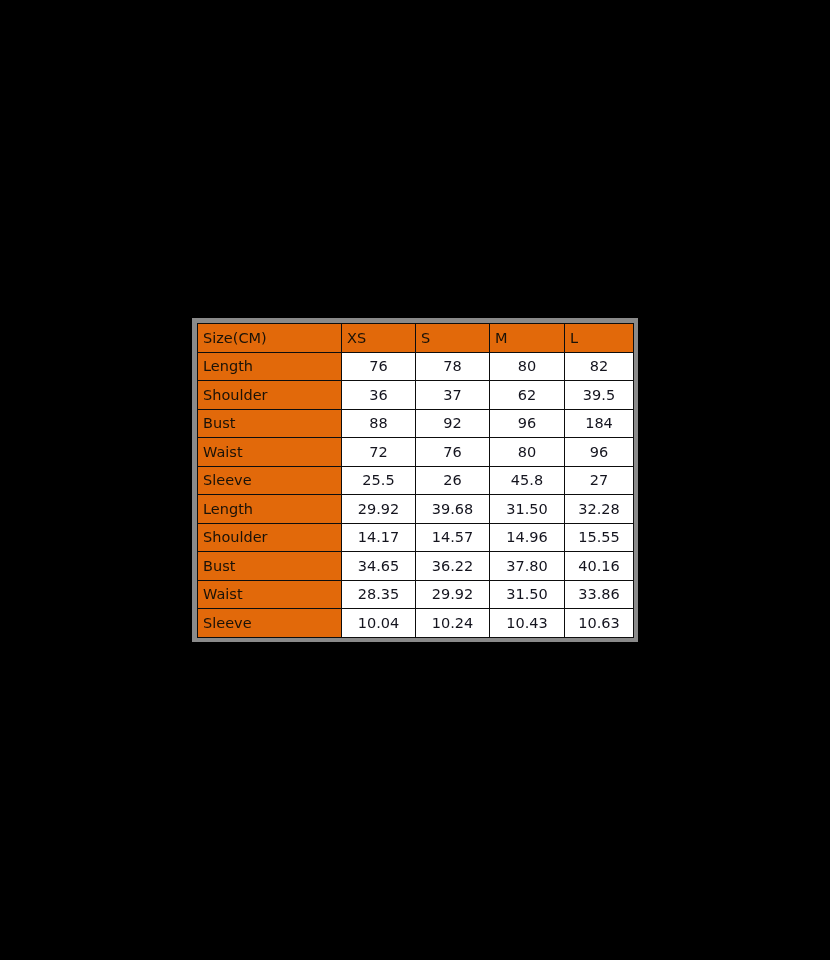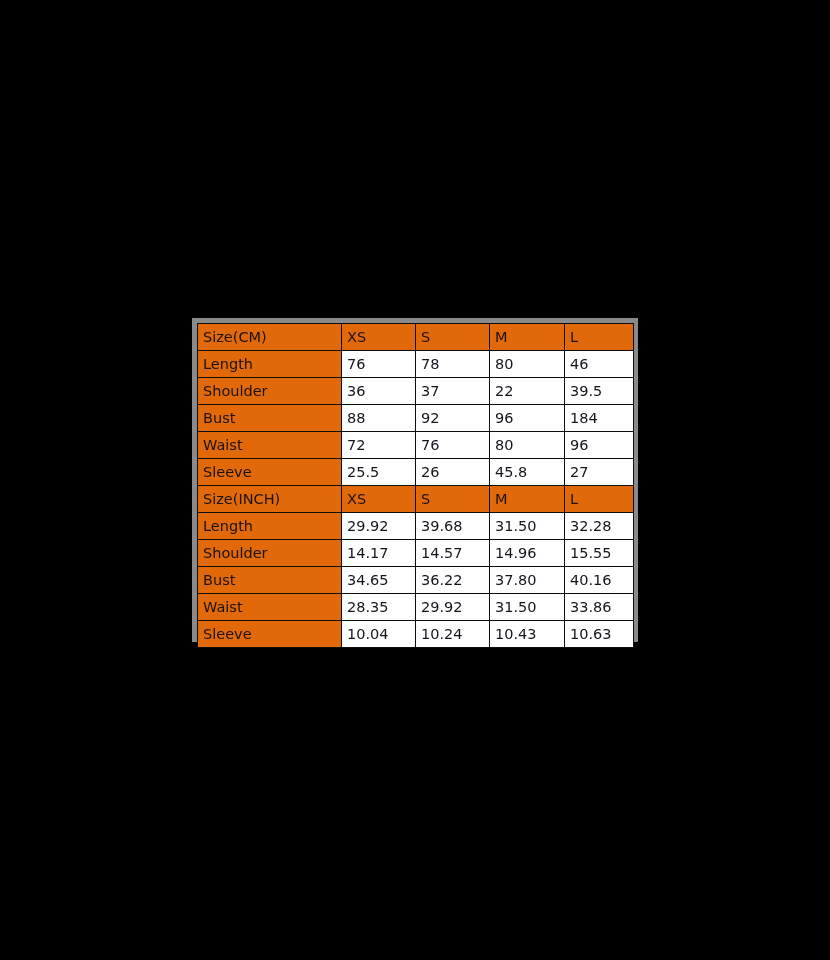--- a/index.html
+++ b/index.html
@@ -63,20 +63,21 @@
   
   tr.header-row td {
     background: #E2690A;
     color: #1a1208;
   }
 
   
   td.data-cell {
     background: #ffffff;
     color: #14141e;
+    text-align: center;
   }
 </style>
 </head>
 <body>
 
 <div class="table-frame">
   <table class="size-table">
     <colgroup>
       <col class="c-label">
       <col class="c-xs">
@@ -92,28 +93,28 @@
         <td>S</td>
         <td>M</td>
         <td>L</td>
       </tr>
 
       <tr>
         <td class="label-cell">Length</td>
         <td class="data-cell">76</td>
         <td class="data-cell">78</td>
         <td class="data-cell">80</td>
-        <td class="data-cell">46</td>
+        <td class="data-cell">82</td>
       </tr>
 
       <tr>
         <td class="label-cell">Shoulder</td>
         <td class="data-cell">36</td>
         <td class="data-cell">37</td>
-        <td class="data-cell">22</td>
+        <td class="data-cell">62</td>
         <td class="data-cell">39.5</td>
       </tr>
 
       <tr>
         <td class="label-cell">Bust</td>
         <td class="data-cell">88</td>
         <td class="data-cell">92</td>
         <td class="data-cell">96</td>
         <td class="data-cell">184</td>
       </tr>
@@ -127,27 +128,20 @@
       </tr>
 
       <tr>
         <td class="label-cell">Sleeve</td>
         <td class="data-cell">25.5</td>
         <td class="data-cell">26</td>
         <td class="data-cell">45.8</td>
         <td class="data-cell">27</td>
       </tr>
 
-      <tr class="header-row">
-        <td class="label-cell">Size(INCH)</td>
-        <td>XS</td>
-        <td>S</td>
-        <td>M</td>
-        <td>L</td>
-      </tr>
 
       <tr>
         <td class="label-cell">Length</td>
         <td class="data-cell">29.92</td>
         <td class="data-cell">39.68</td>
         <td class="data-cell">31.50</td>
         <td class="data-cell">32.28</td>
       </tr>
 
       <tr>

